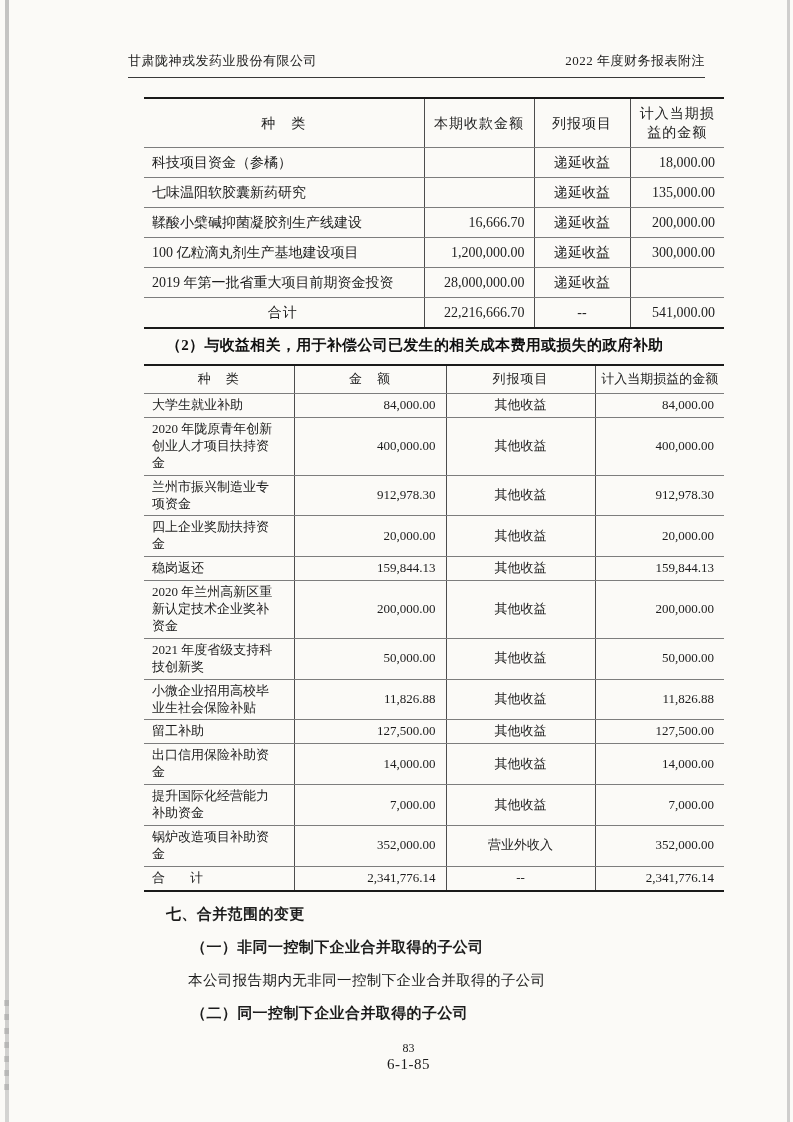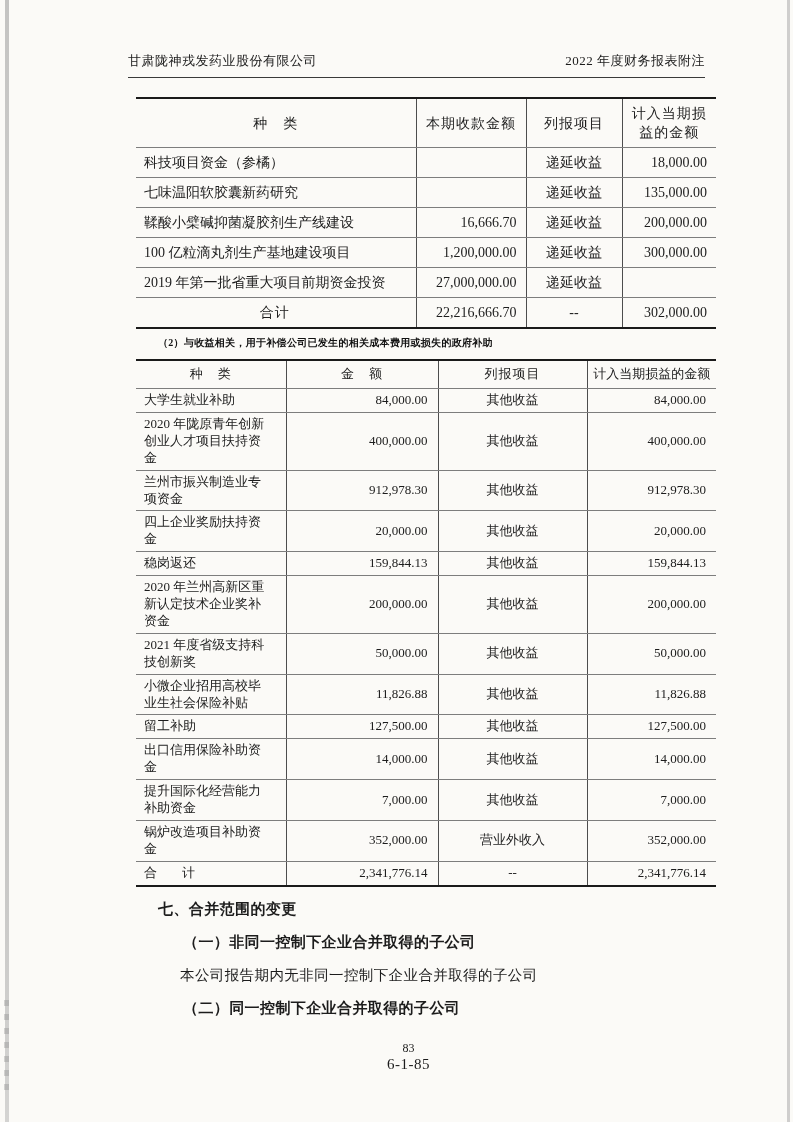--- a/index.html
+++ b/index.html
@@ -25,21 +25,21 @@
   }
   
   .doc-header {
     position:absolute; top:52px; left:128px; width:577px;
     display:flex; justify-content:space-between; align-items:center;
     font-size:13px; padding-bottom:7px;
     border-bottom:1.6px solid #3a3a3a;
     letter-spacing:.5px;
   }
   
-  .content { position:absolute; top:97px; left:136px; width:580px; }
+  .content { position:absolute; top:97px; left:144px; width:580px; }
 
   table.fin-table {
     width:100%; border-collapse:collapse; table-layout:fixed;
     border-top:2.5px solid #1a1a1a; border-bottom:2.5px solid #1a1a1a;
   }
   .fin-table th, .fin-table td {
     border-bottom:1px solid #7d7d7d; vertical-align:middle;
     overflow:hidden; word-break:break-all;
   }
   .fin-table tr > *:nth-child(2),
@@ -61,21 +61,21 @@
   #table2 { font-size:13px; line-height:1.3; margin-top:0; }
   #table2 th { padding:5px 1px; }
   #table2 th.th-tight { white-space:nowrap; letter-spacing:0; }
   #table2 td { padding:3px 20px; }
   #table2 td.td-name { text-align:left; padding:3px 20px 3px 8px; }
   #table2 td.td-num  { text-align:right; padding-right:10px; }
   #table2 td.td-item { text-align:center; }
   #table2 tfoot td.td-name { padding-right:8px; letter-spacing:6px; }
 
   .subtitle {
-    margin:7px 0 9px 22px; font-size:10px; font-weight:bold;
+    margin:7px 0 9px 22px; font-size:15px; font-weight:bold;
     letter-spacing:.3px; color:#111;
   }
 
   .sections { margin-top:12px; }
   .section-line { line-height:20px; margin-bottom:13px; letter-spacing:.4px; }
   .section-line.bold { font-weight:bold; font-size:15px; font-family:"Liberation Sans","DejaVu Sans",sans-serif; }
   .section-line.normal { font-size:14.5px; }
   .indent-1 { margin-left:22px; }
   .indent-2 { margin-left:47px; }
   .indent-3 { margin-left:44px; }
@@ -137,31 +137,31 @@
             <td class="td-num">200,000.00</td>
           </tr>
           <tr>
             <td class="td-name">100 亿粒滴丸剂生产基地建设项目</td>
             <td class="td-num">1,200,000.00</td>
             <td class="td-item">递延收益</td>
             <td class="td-num">300,000.00</td>
           </tr>
           <tr>
             <td class="td-name">2019 年第一批省重大项目前期资金投资</td>
-            <td class="td-num">27,000,000.00</td>
+            <td class="td-num">28,000,000.00</td>
             <td class="td-item">递延收益</td>
             <td class="td-num"></td>
           </tr>
         </tbody>
       <tfoot>
         <tr>
           <td class="td-name">合计</td>
           <td class="td-num">22,216,666.70</td>
           <td class="td-item">--</td>
-          <td class="td-num">302,000.00</td>
+          <td class="td-num">541,000.00</td>
         </tr>
       </tfoot>
     </table>
 
     <p class="subtitle">（2）与收益相关，用于补偿公司已发生的相关成本费用或损失的政府补助</p>
 
     <table class="fin-table" id="table2">
       <colgroup>
         <col style="width:150px">
           <col style="width:152px">

